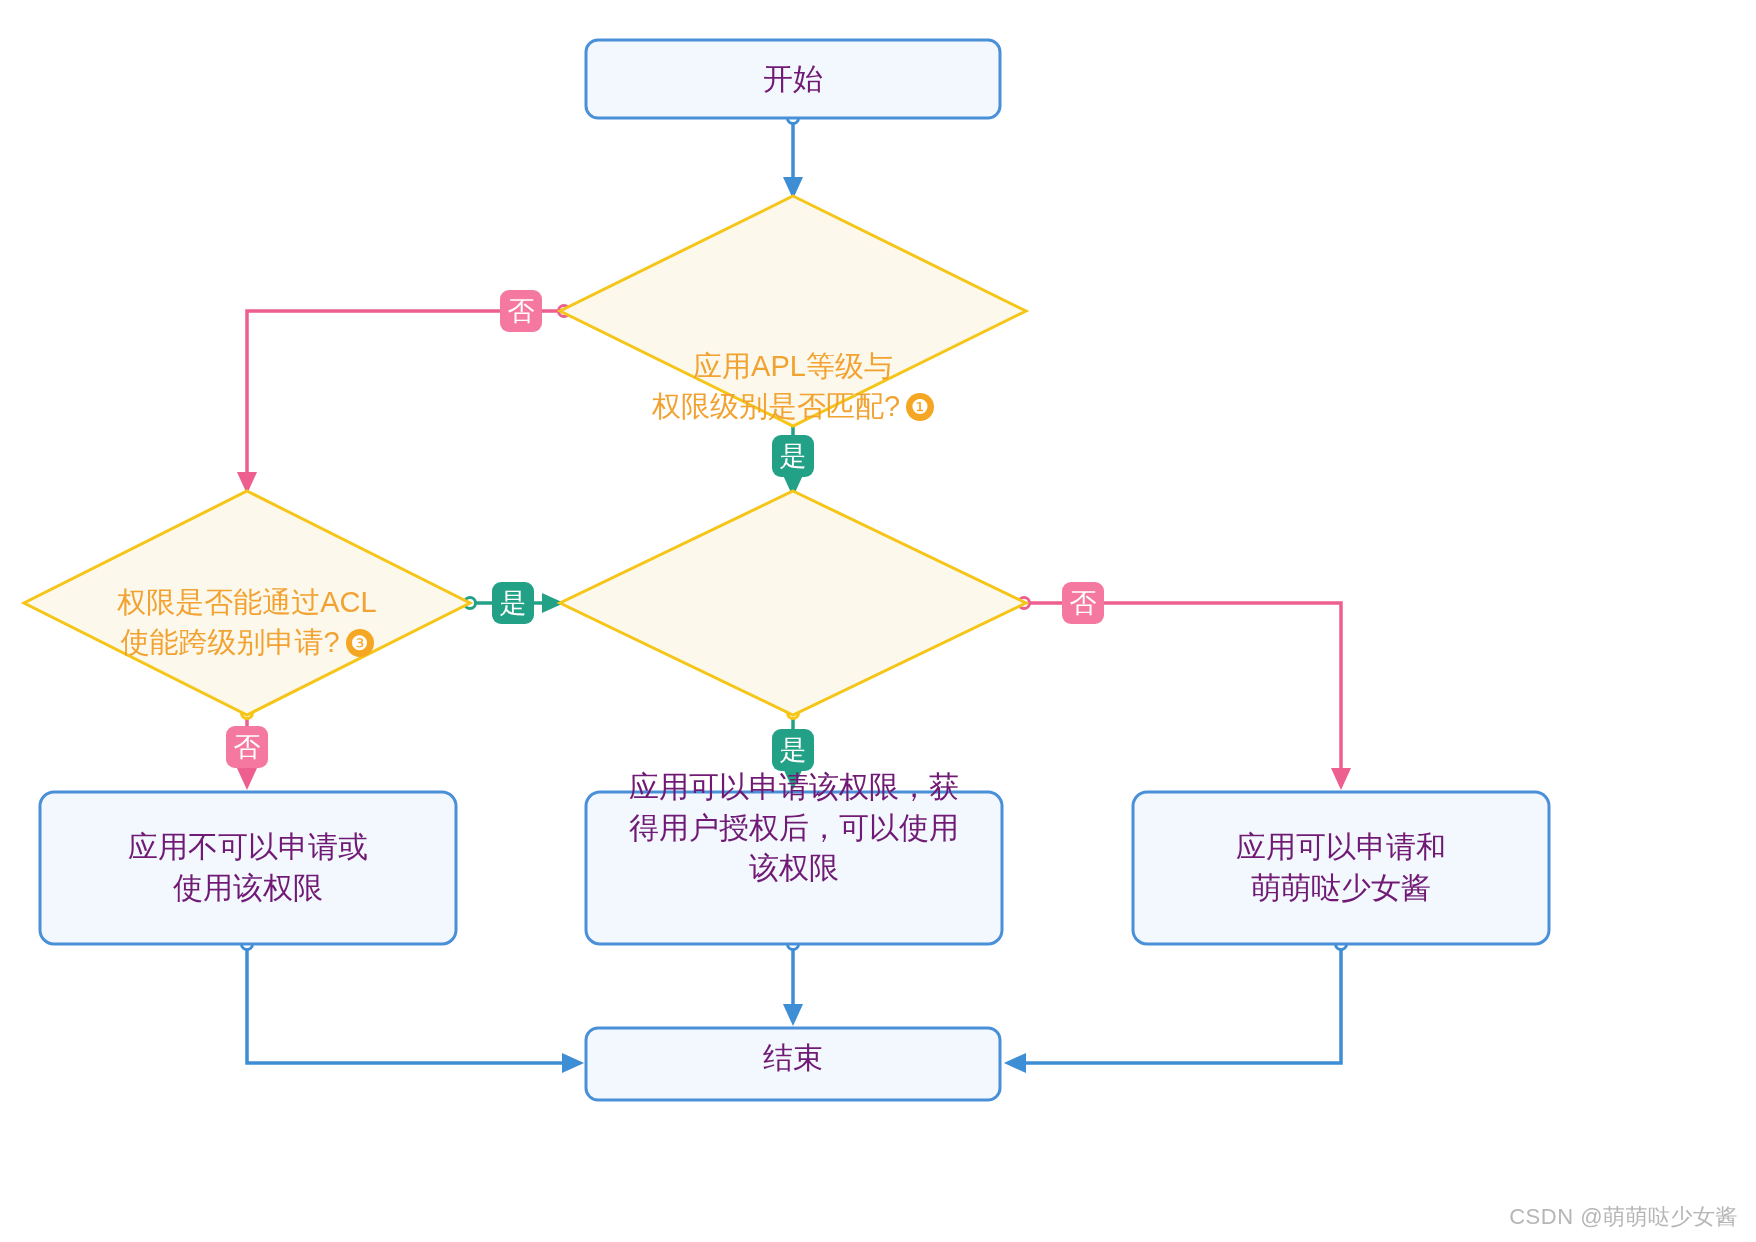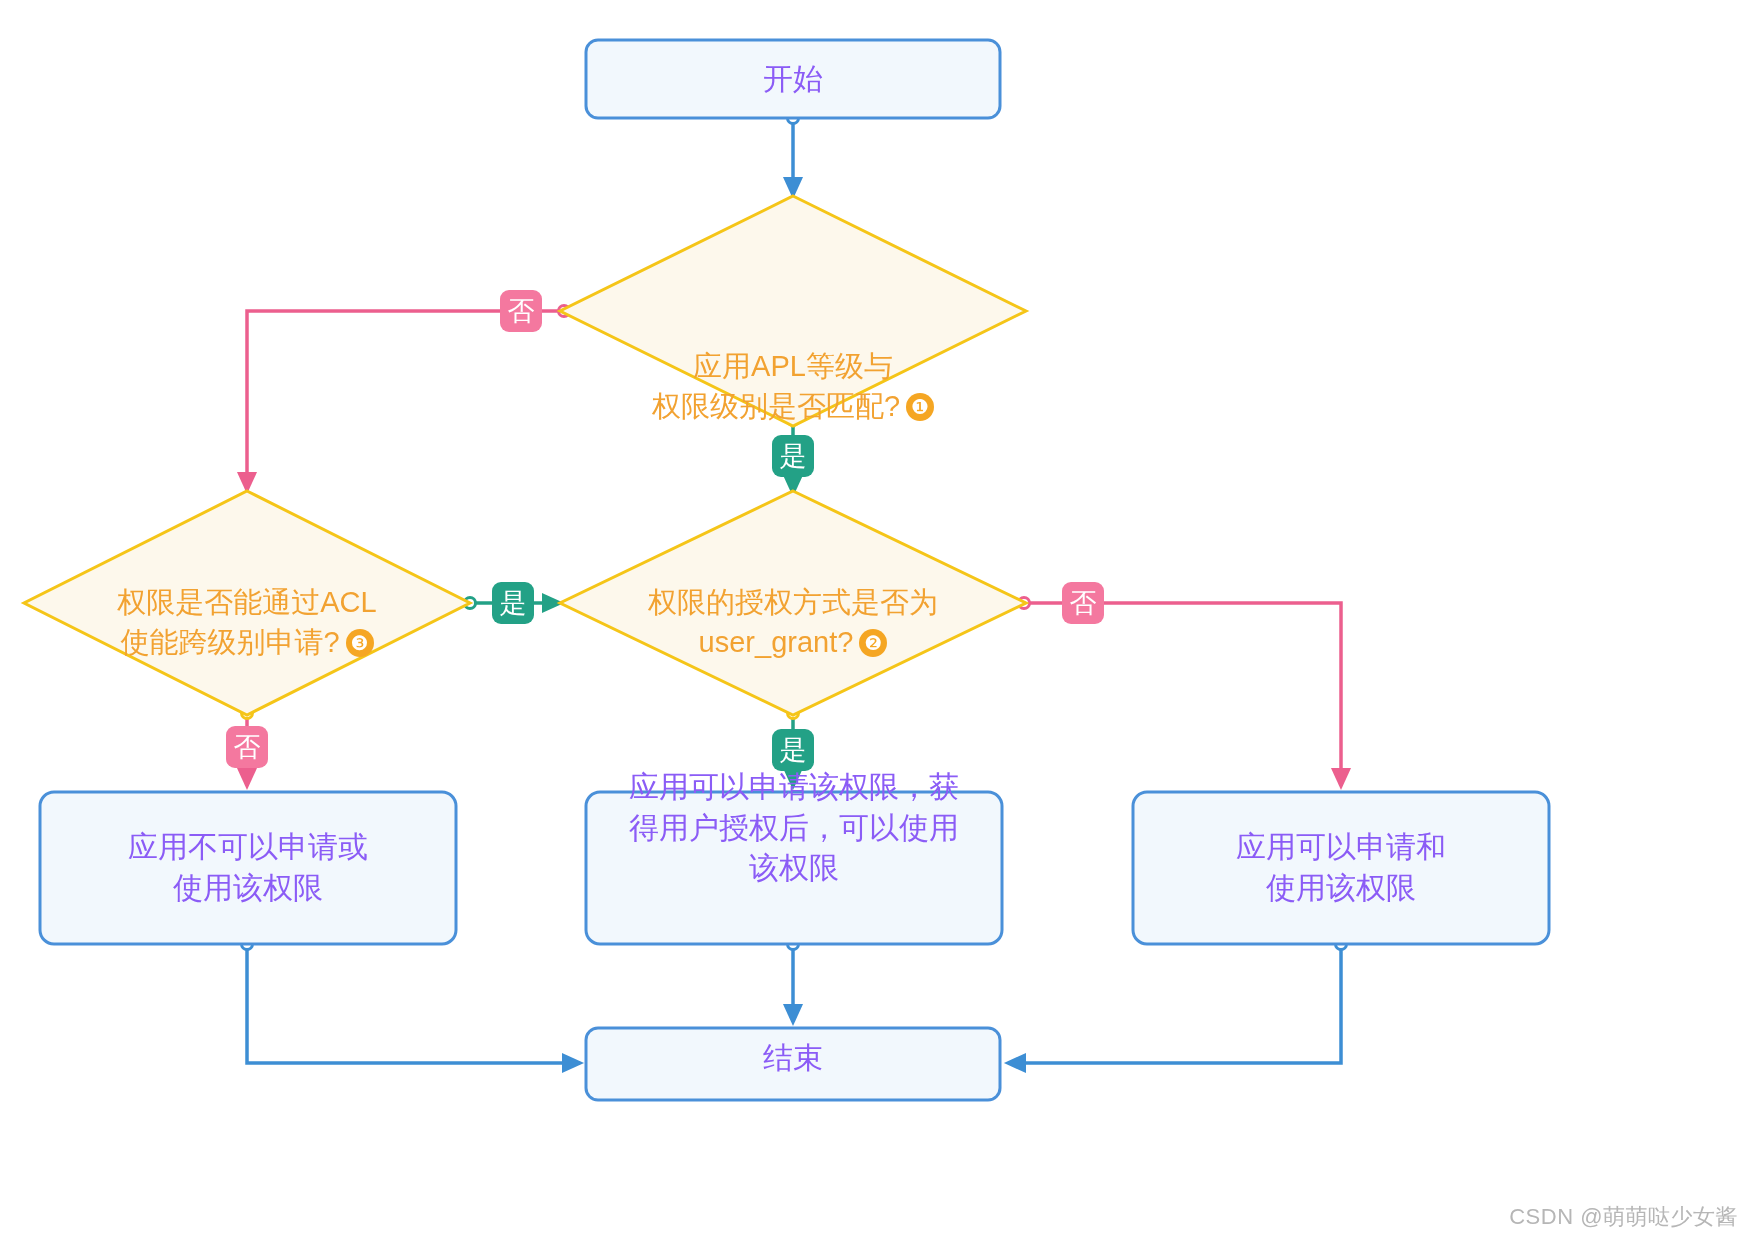--- a/index.html
+++ b/index.html
@@ -29,21 +29,21 @@
     position: absolute;
     display: flex;
     align-items: center;
     justify-content: center;
     text-align: center;
     pointer-events: none;
     line-height: 1.36;
     white-space: pre-line;
   }
   .proc-text {
-    color: #8b5cf6;
+    color: #701a75;
     font-size: 30px;
   }
   .dec-text {
     color: #f2a231;
     font-size: 29px;
   }
   .badge {
     position: absolute;
     display: flex;
     align-items: center;
@@ -174,36 +174,30 @@
     </div>
   </div>
 
   <div class="node-text dec-text" style="left:52px; top:491px; width:390px; height:224px;">
     <div>
       <span style="white-space:pre-line;">权限是否能通过ACL
 使能跨级别申请?</span><span class="marker">❸</span>
     </div>
   </div>
 
-  <div class="node-text dec-text" style="left:598px; top:491px; width:390px; height:224px;">
-    <div>
-      <span style="white-space:pre-line;">权限的授权方式是否为
-user_grant?</span><span class="marker">❷</span>
-    </div>
-  </div>
 
   <div class="node-text proc-text" style="left:40px; top:792px; width:416px; height:152px;">应用不可以申请或
 使用该权限</div>
 
   <div class="node-text proc-text" style="left:586px; top:752px; width:416px; height:152px;">应用可以申请该权限，获
 得用户授权后，可以使用
 该权限</div>
 
   <div class="node-text proc-text" style="left:1133px; top:792px; width:416px; height:152px;">应用可以申请和
-使用该权限</div>
+萌萌哒少女酱</div>
 
   <div class="node-text proc-text" style="left:586px; top:1028px; width:414px; height:60px;">结束</div>
 
   <div class="badge badge-no" style="left:500px; top:290px;">否</div>
 
   <div class="badge badge-yes" style="left:772px; top:435px;">是</div>
 
   <div class="badge badge-yes" style="left:492px; top:582px;">是</div>
 
   <div class="badge badge-no" style="left:226px; top:726px;">否</div>

